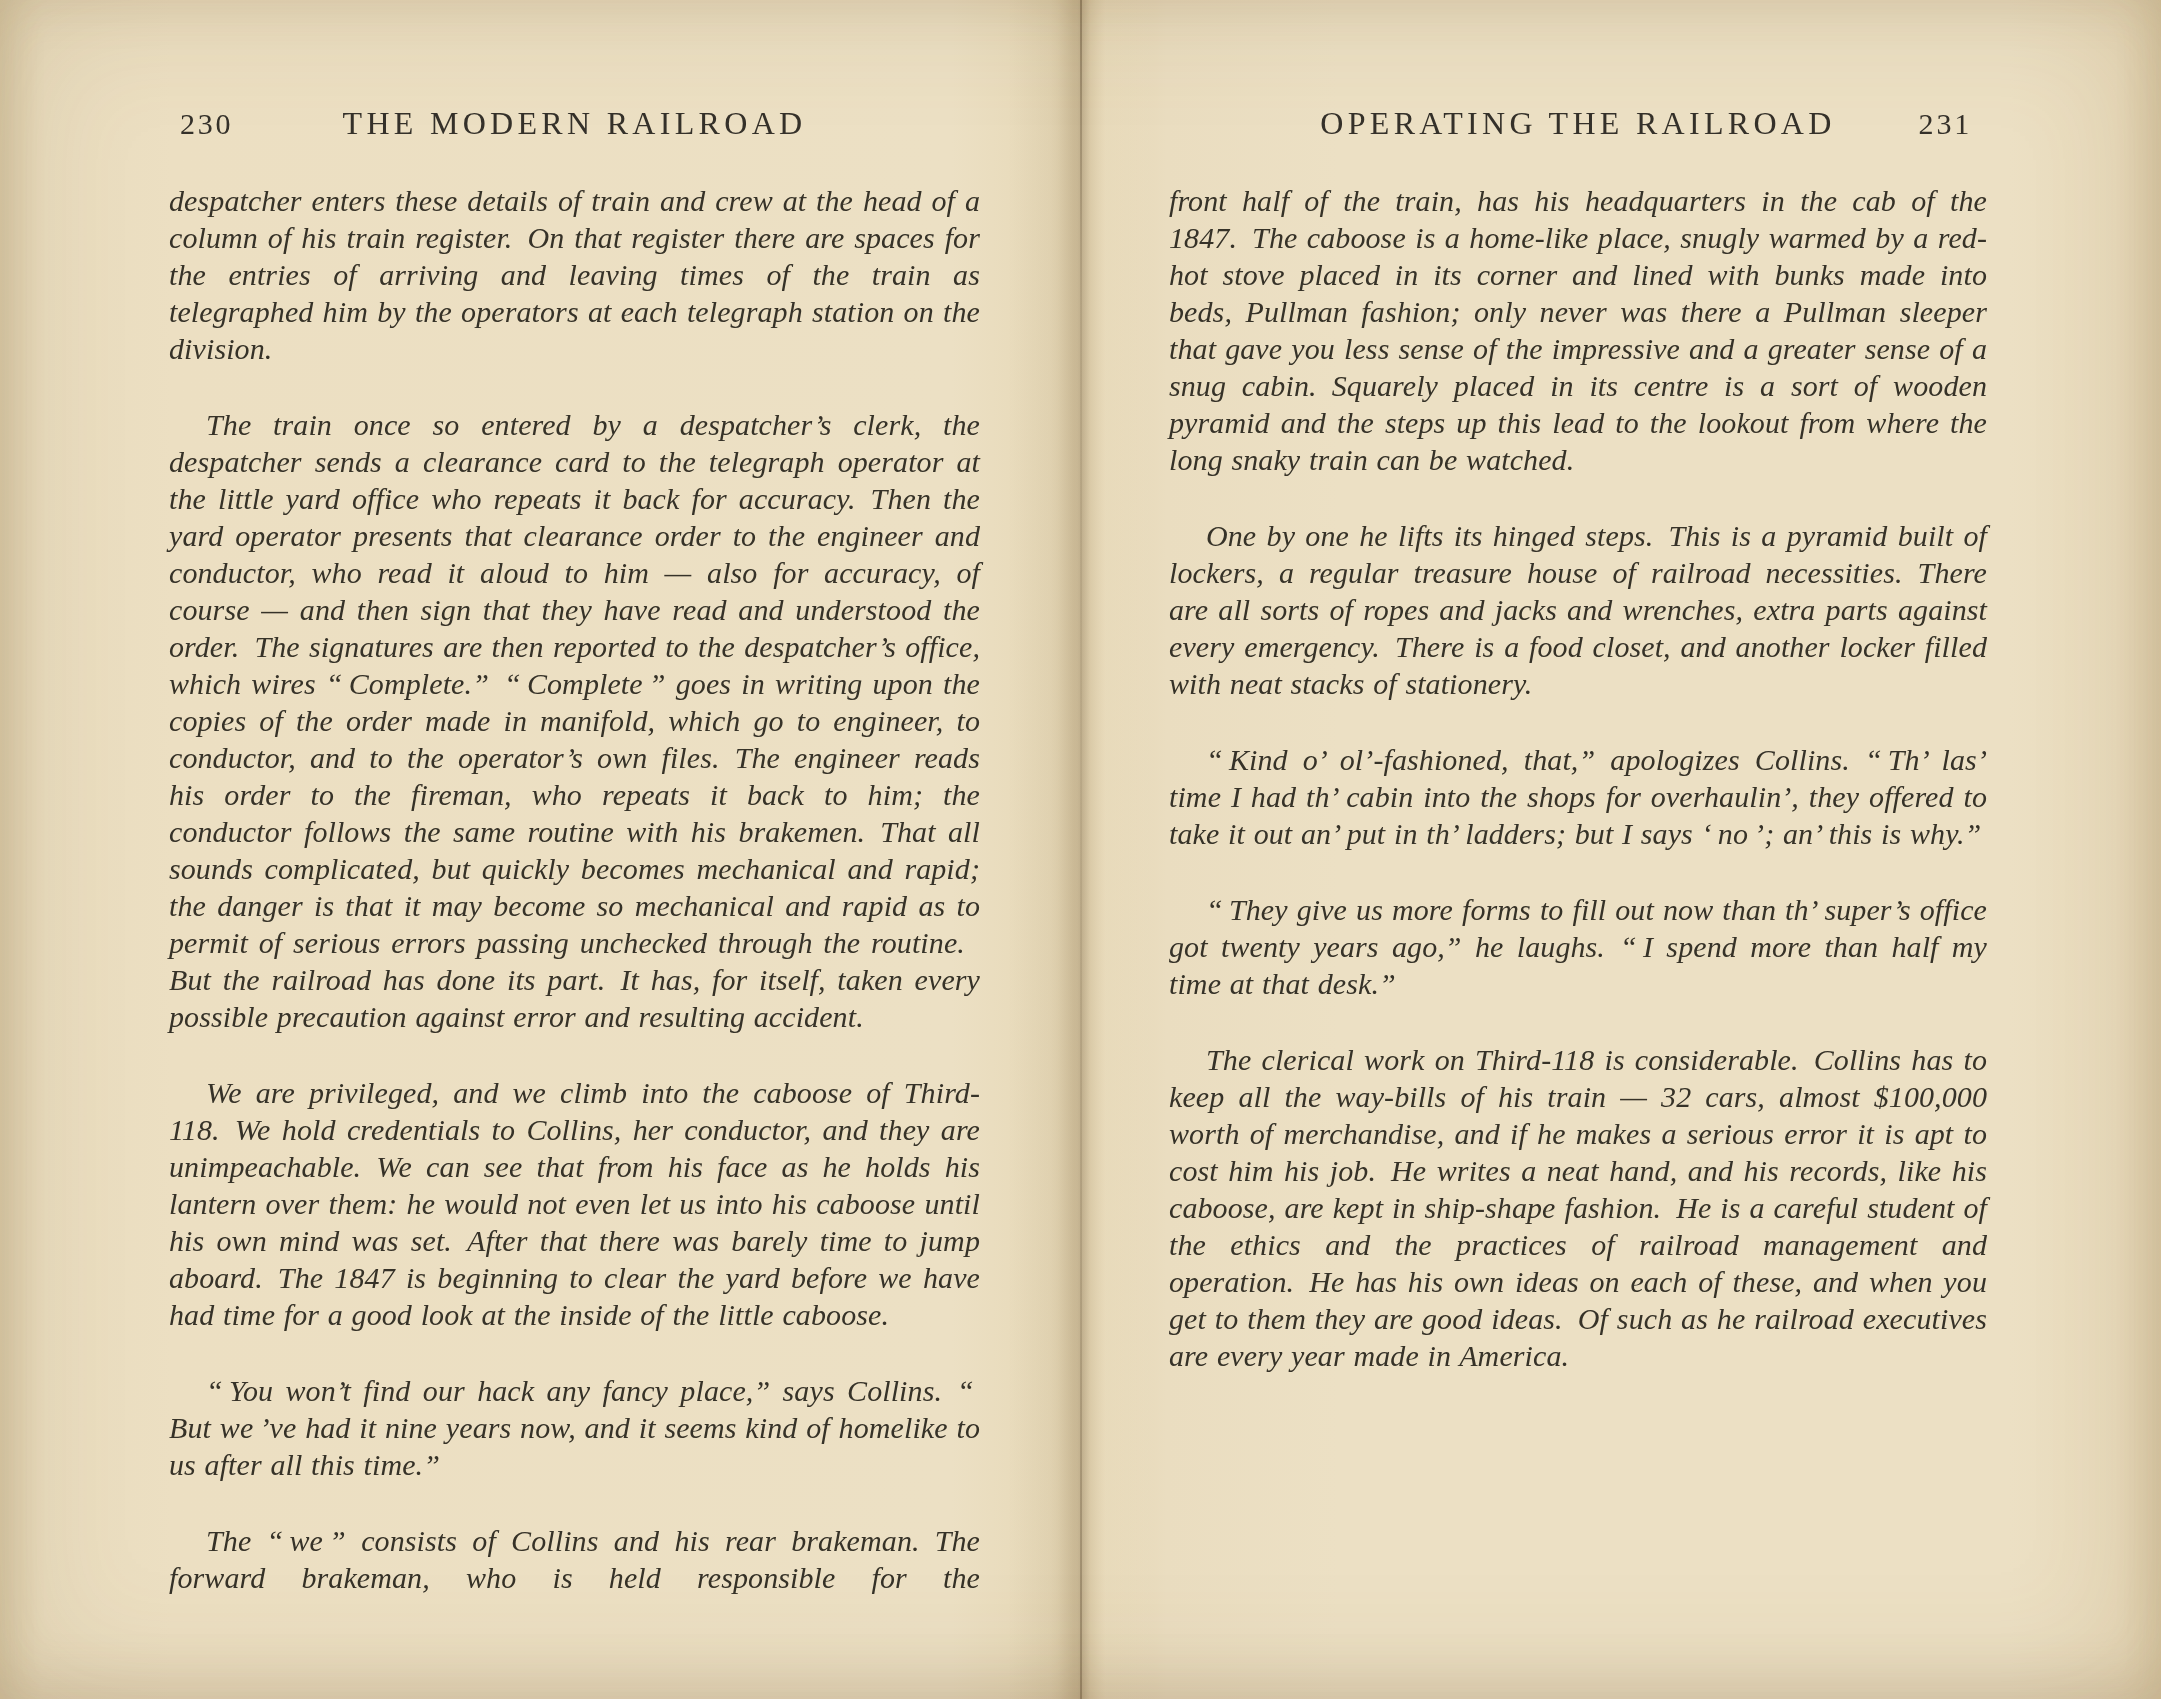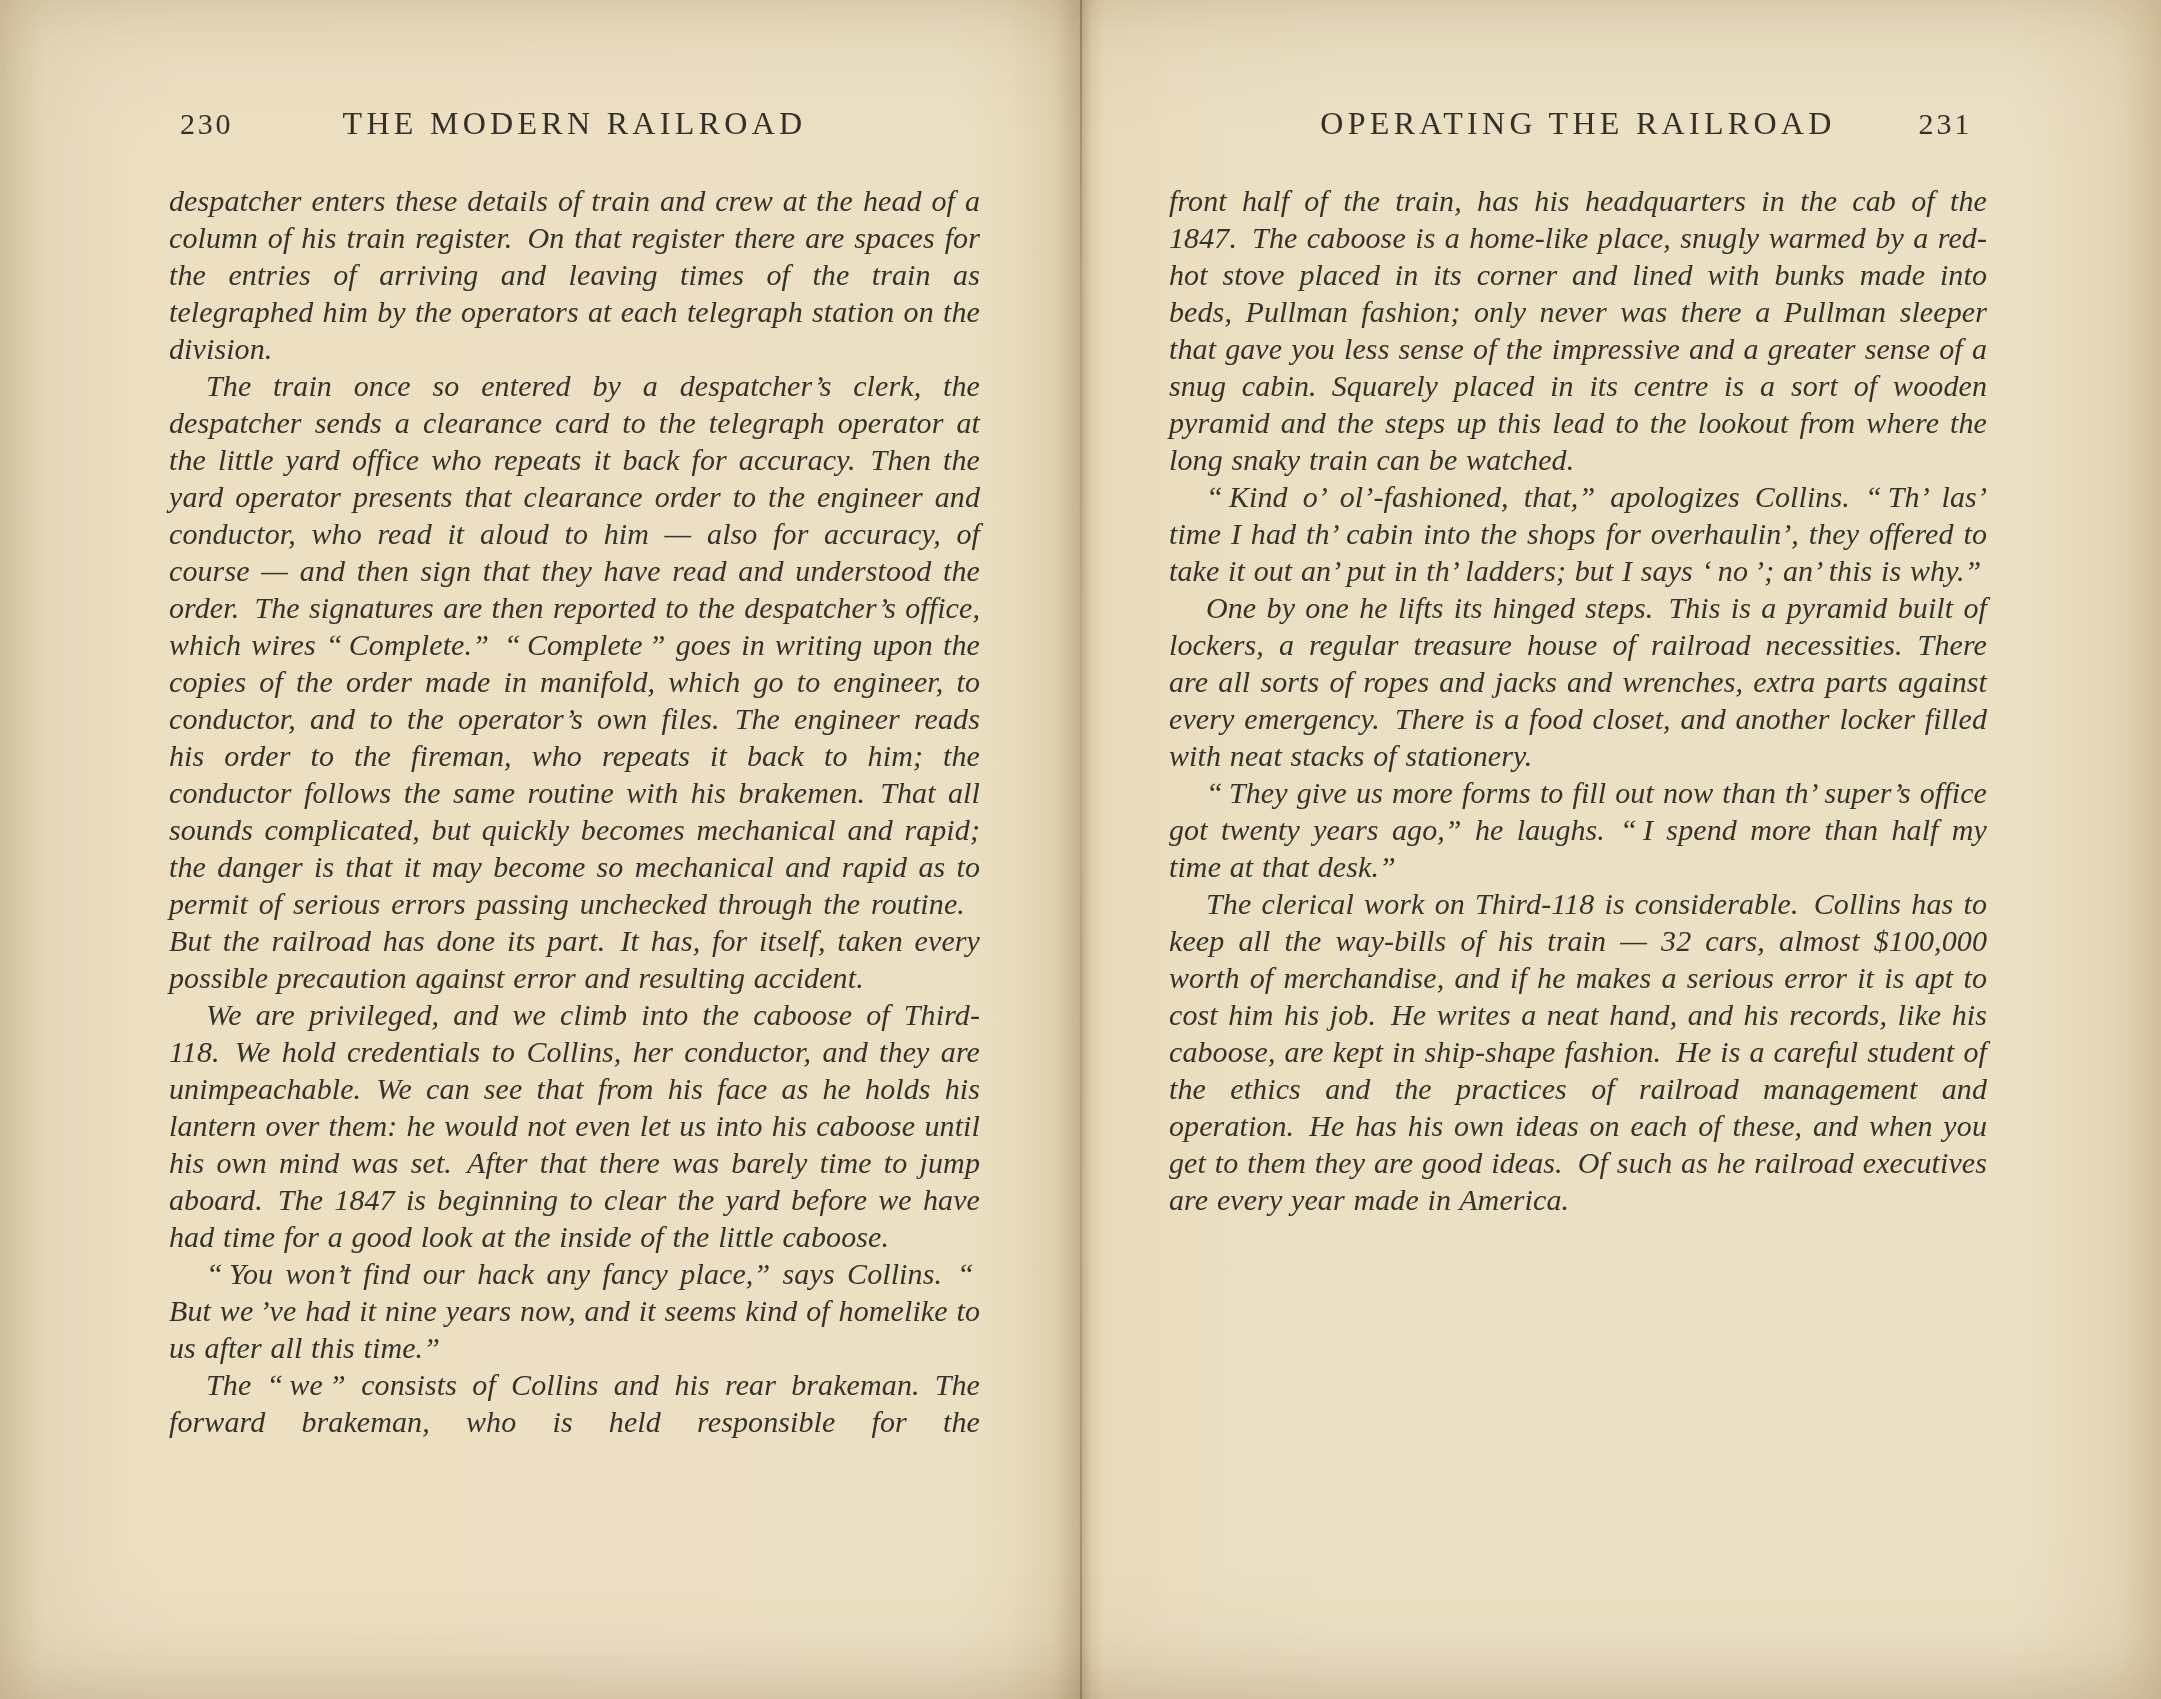--- a/index.html
+++ b/index.html
@@ -103,21 +103,21 @@
     line-height: 37px;
     text-align: justify;
     letter-spacing: 0.1px;
     word-spacing: 1.1px;
     color: #363228;
     hyphens: auto;
     font-style: italic;
     -webkit-hyphens: auto;
   }
   .para { margin: 0; }
-  .para.indent { text-indent: 37px; }
+  .para.indent { text-indent: 37px; margin-top: 39px; }
   
   .para.continues { text-align-last: justify; }
   
   .para.break-before { margin-top: 40px; }
 </style>
 </head>
 <body>
 
 <div class="spread">
 
@@ -135,22 +135,22 @@
     </div>
   </section>
 
   <section class="page right">
     <header class="phead">
       <span class="rhead">OPERATING THE RAILROAD</span>
       <span class="pnum outer-right">231</span>
     </header>
     <div class="pbody">
       <p class="para">front half of the train, has his headquarters in the cab of the 1847. The caboose is a home-like place, snugly warmed by a red-hot stove placed in its corner and lined with bunks made into beds, Pullman fashion; only never was there a Pullman sleeper that gave you less sense of the impressive and a greater sense of a snug cabin. Squarely placed in its centre is a sort of wooden pyramid and the steps up this lead to the lookout from where the long snaky train can be watched.</p>
+      <p class="para indent">One by one he lifts its hinged steps. This is a pyramid built of lockers, a regular treasure house of railroad necessities. There are all sorts of ropes and jacks and wrenches, extra parts against every emergency. There is a food closet, and another locker filled with neat stacks of stationery.</p>
       <p class="para indent">“ Kind o’ ol’-fashioned, that,” apologizes Collins. “ Th’ las’ time I had th’ cabin into the shops for overhaulin’, they offered to take it out an’ put in th’ ladders; but I says ‘ no ’; an’ this is why.”</p>
-      <p class="para indent">One by one he lifts its hinged steps. This is a pyramid built of lockers, a regular treasure house of railroad necessities. There are all sorts of ropes and jacks and wrenches, extra parts against every emergency. There is a food closet, and another locker filled with neat stacks of stationery.</p>
       <p class="para indent">“ They give us more forms to fill out now than th’ super’s office got twenty years ago,” he laughs. “ I spend more than half my time at that desk.”</p>
       <p class="para indent">The clerical work on Third-118 is considerable. Collins has to keep all the way-bills of his train — 32 cars, almost $100,000 worth of merchandise, and if he makes a serious error it is apt to cost him his job. He writes a neat hand, and his records, like his caboose, are kept in ship-shape fashion. He is a careful student of the ethics and the practices of railroad management and operation. He has his own ideas on each of these, and when you get to them they are good ideas. Of such as he railroad executives are every year made in America.</p>
     </div>
   </section>
 
   <div class="gutter">
     <div class="crease"></div>
   </div>
   <div class="vignette"></div>
 

